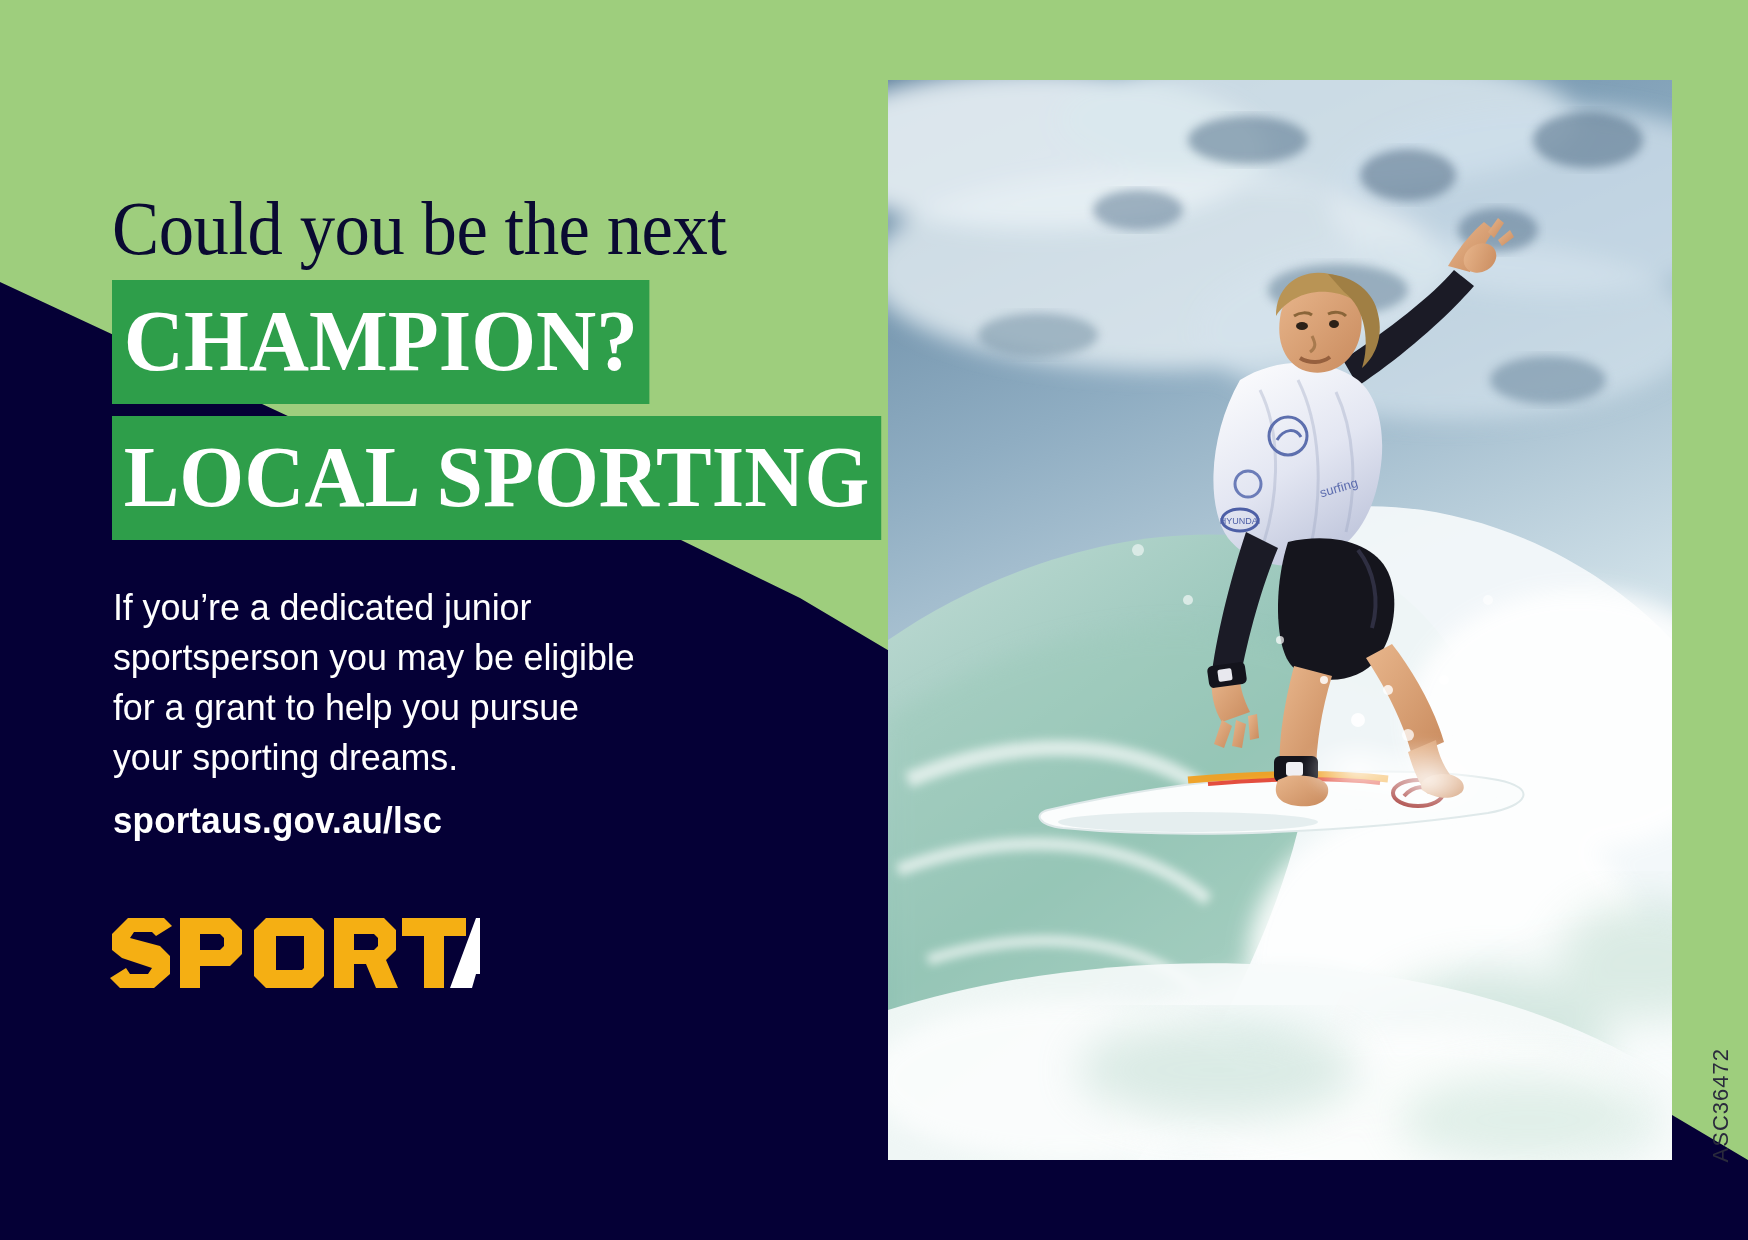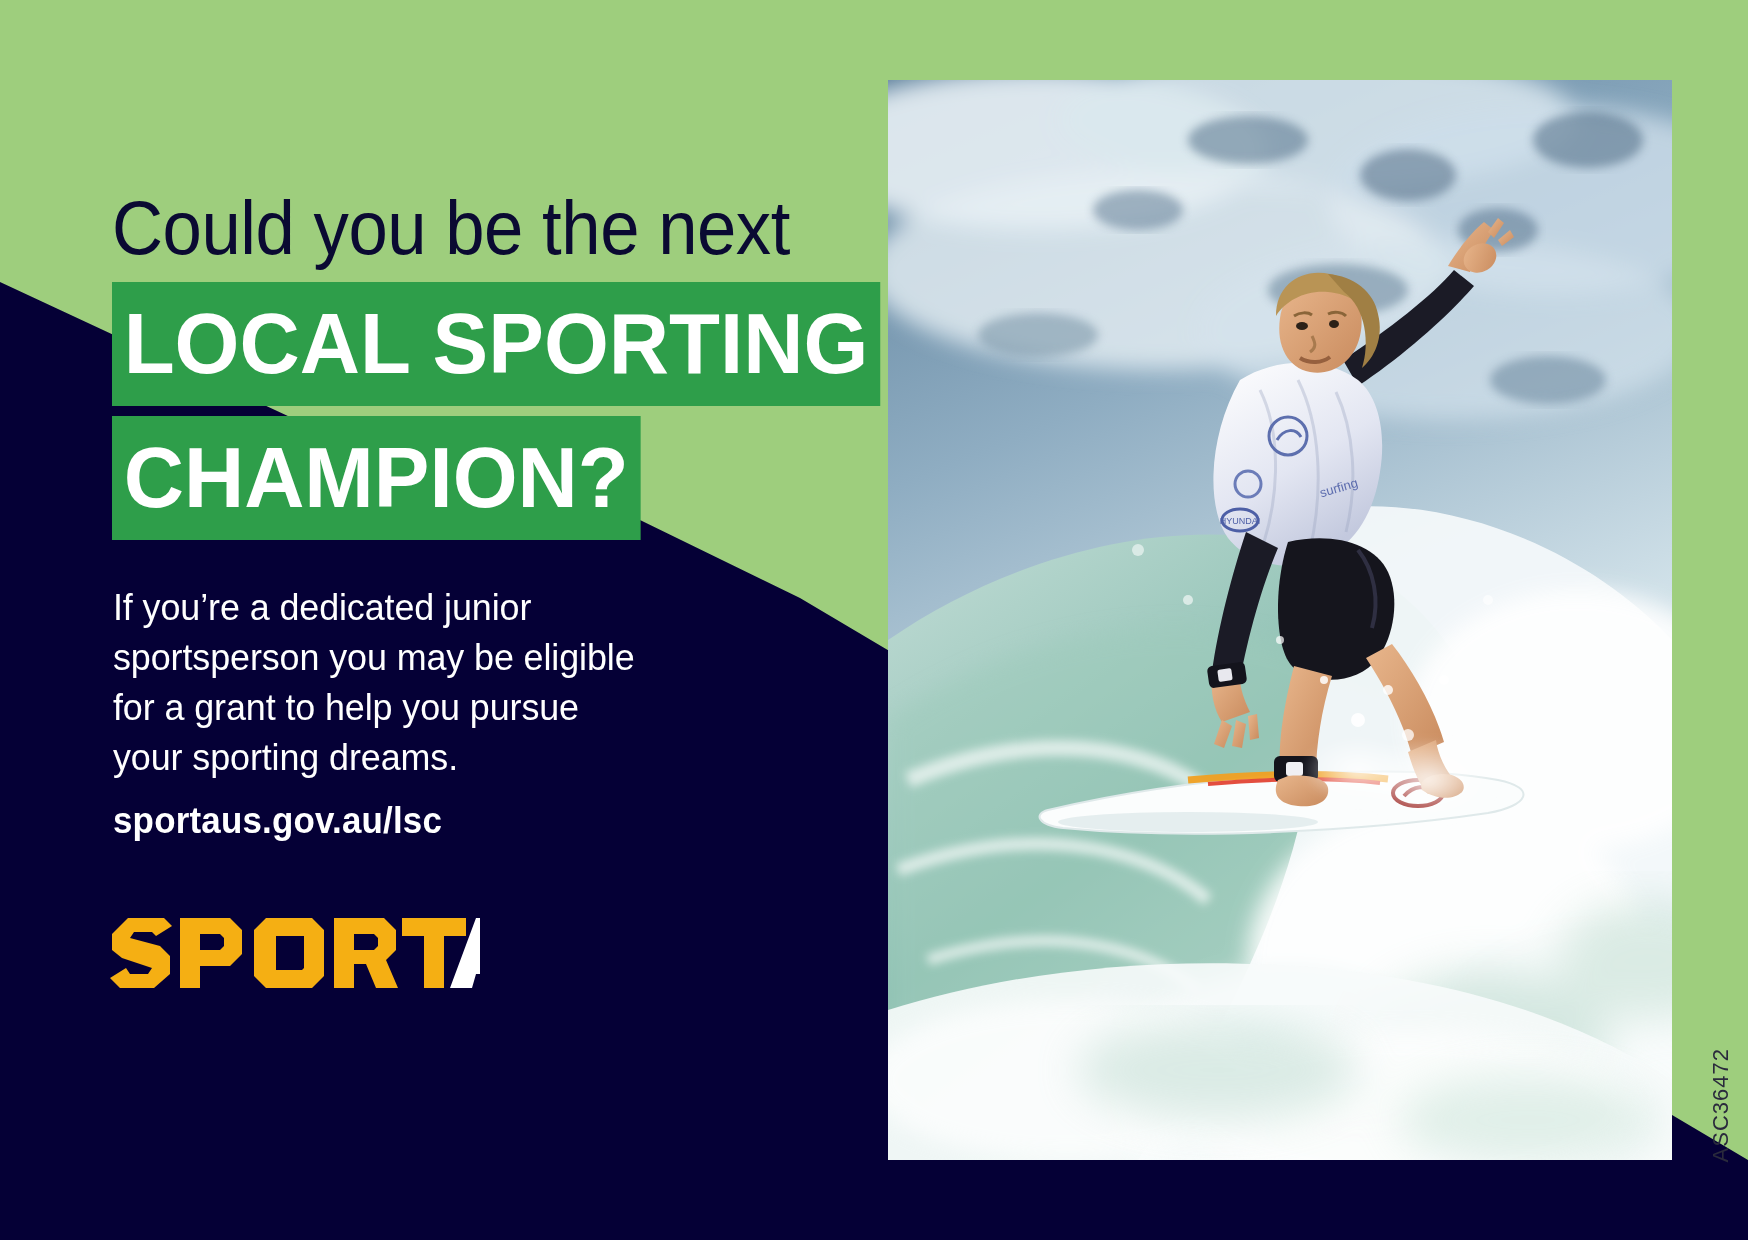--- a/index.html
+++ b/index.html
@@ -44,20 +44,21 @@
     background:#cfe2ea;
   }
   .photo svg{display:block;width:100%;height:100%;}
 
   
   .headline{
     position:absolute;
     left:112px;
     top:186px;
     width:900px;
+    font-family:Liberation Serif, serif;
   }
   .kicker{
     font-size:76px;
     line-height:84px;
     font-weight:400;
     color:#0A0A32;
     letter-spacing:-0.5px;
     white-space:nowrap;
     font-stretch:condensed;
     transform:scaleX(0.93);
@@ -347,26 +348,26 @@
         <g filter="url(#blurL)" opacity="0.4">
           <ellipse cx="330" cy="990" rx="140" ry="50" fill="#a9d0c2"></ellipse>
           <ellipse cx="640" cy="1040" rx="130" ry="45" fill="#b7dacb"></ellipse>
         </g>
       </g>
     </svg>
   </div>
 
   <div class="headline">
     <div class="kicker">Could you be the next</div>
+    <div class="hl-row second">
+      <span class="hl-band">CHAMPION?</span>
+    </div>
     <div class="hl-row">
       <span class="hl-band">LOCAL SPORTING</span>
     </div>
-    <div class="hl-row second">
-      <span class="hl-band">CHAMPION?</span>
-    </div>
   </div>
 
   <div class="body-copy">If you’re a dedicated junior sportsperson you may be eligible for a grant to help you pursue your sporting dreams.</div>
 
   <div class="url">sportaus.gov.au/lsc</div>
 
   <div class="logo">
     <svg width="372" height="82" viewBox="0 0 372 82" aria-hidden="true">
       <g fill="#F5AF13">
 

